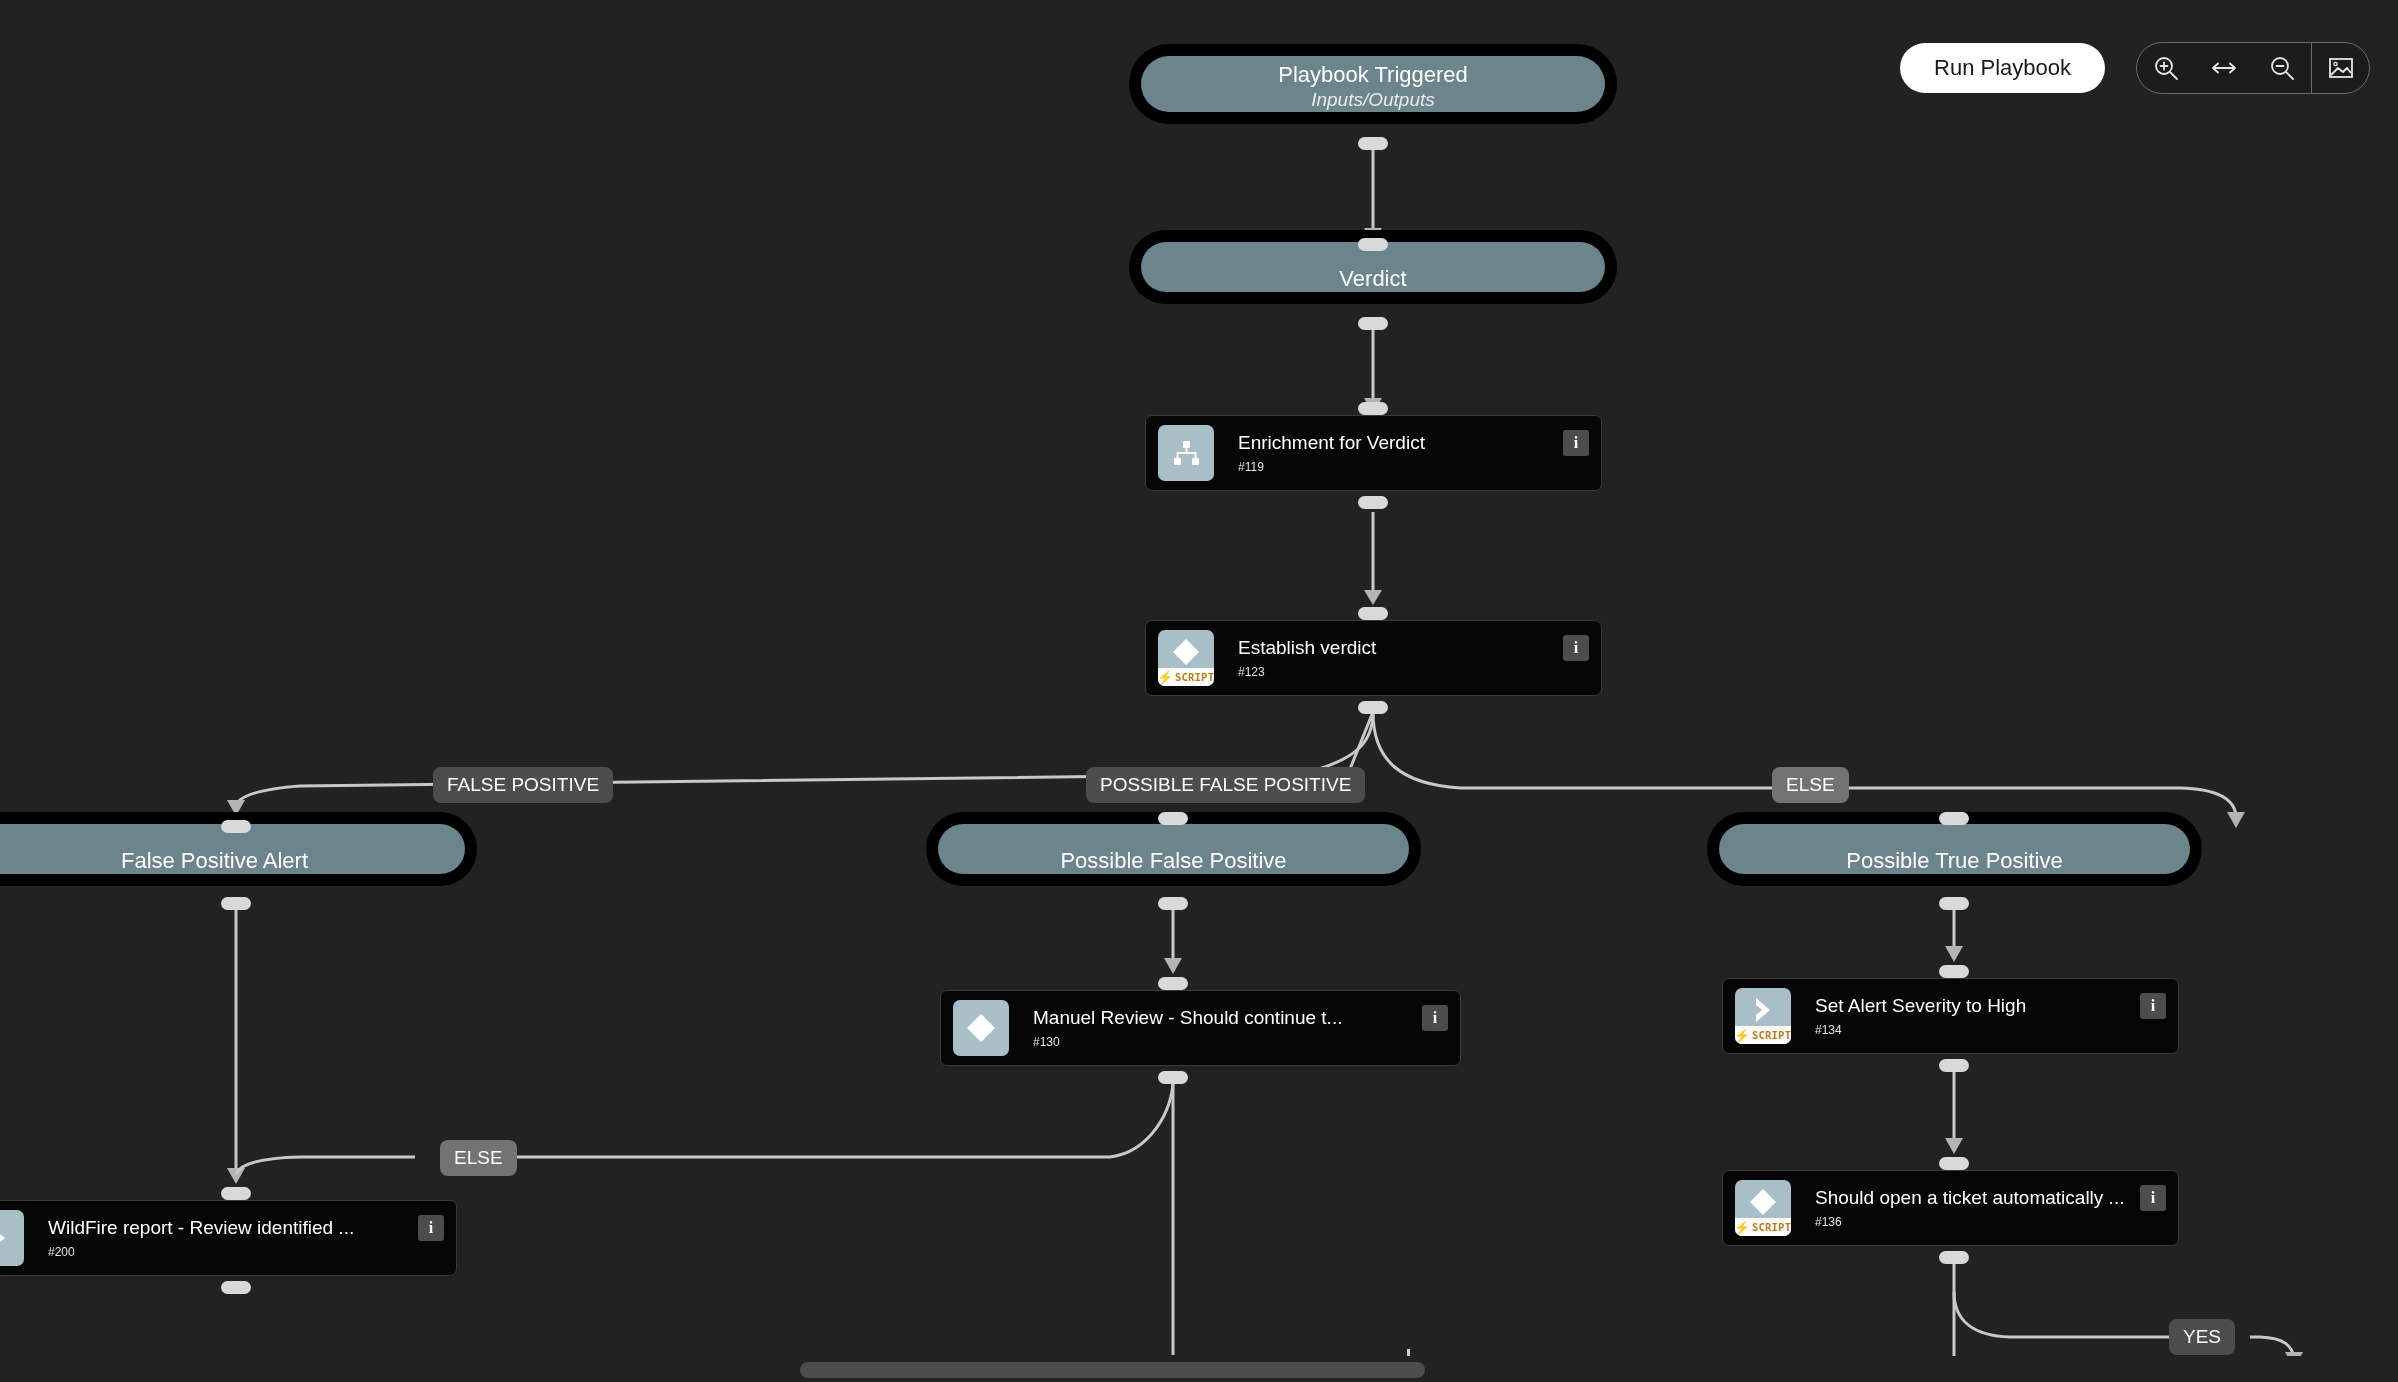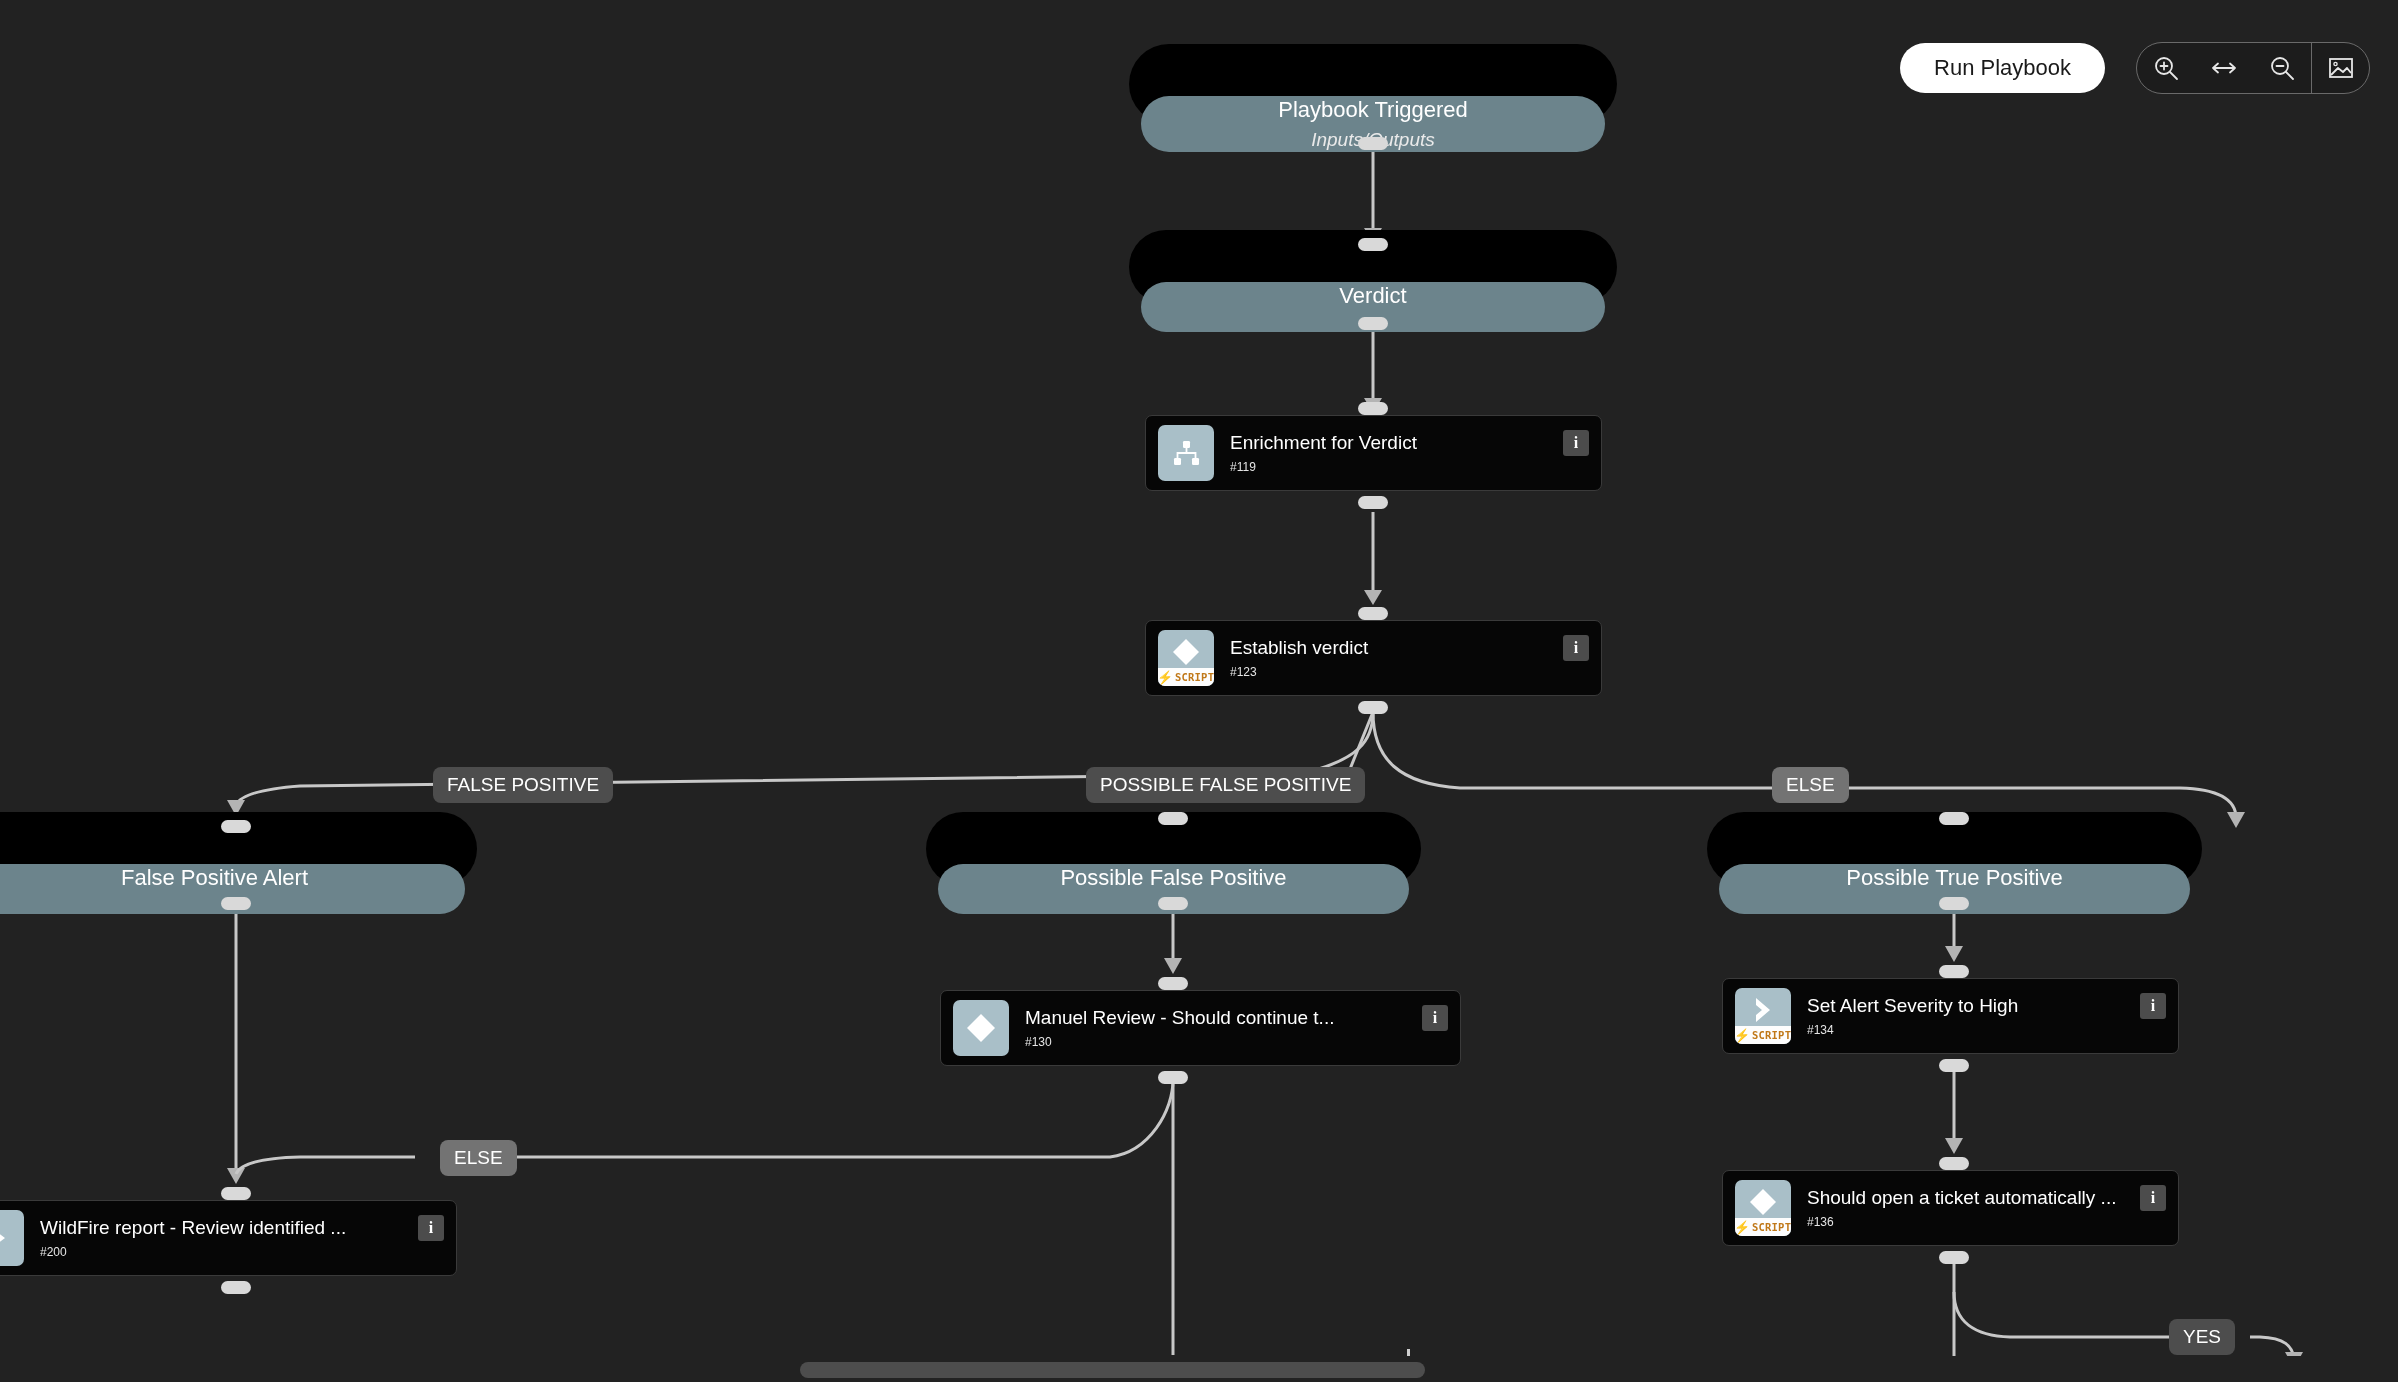--- a/index.html
+++ b/index.html
@@ -85,24 +85,23 @@
     z-index: 20;
   }
   .pill-inner {
     background: #6c848c;
     border-radius: 48px;
     width: 100%;
     height: 100%;
     display: flex;
     flex-direction: column;
     align-items: center;
-    justify-content: space-between;
+    justify-content: flex-end;
     color: #ffffff;
     text-align: center;
-    margin-top: 40px;
   }
   .pill-title { font-size: 22px; line-height: 1.25; color: #ffffff; }
   .pill-sub { font-size: 19px; font-style: italic; color: #eaeaea; line-height: 1.25; }
 
   
   .task-node {
     position: absolute;
     background: #060606;
     border: 1.5px solid #3a3a3a;
     border-radius: 7px;
@@ -138,21 +137,21 @@
   .script-badge .txt {
     color: #c07818;
     font-family: "DejaVu Sans Mono", monospace;
     font-size: 10.5px;
     letter-spacing: .2px;
     font-weight: 700;
   }
   .task-body {
     flex: 1 1 auto;
     min-width: 0;
-    padding-left: 16px;
+    padding-left: 24px;
     display: flex;
     flex-direction: column;
     justify-content: center;
     gap: 6px;
   }
   .task-title {
     color: #ffffff;
     font-size: 19px;
     white-space: nowrap;
     overflow: hidden;

